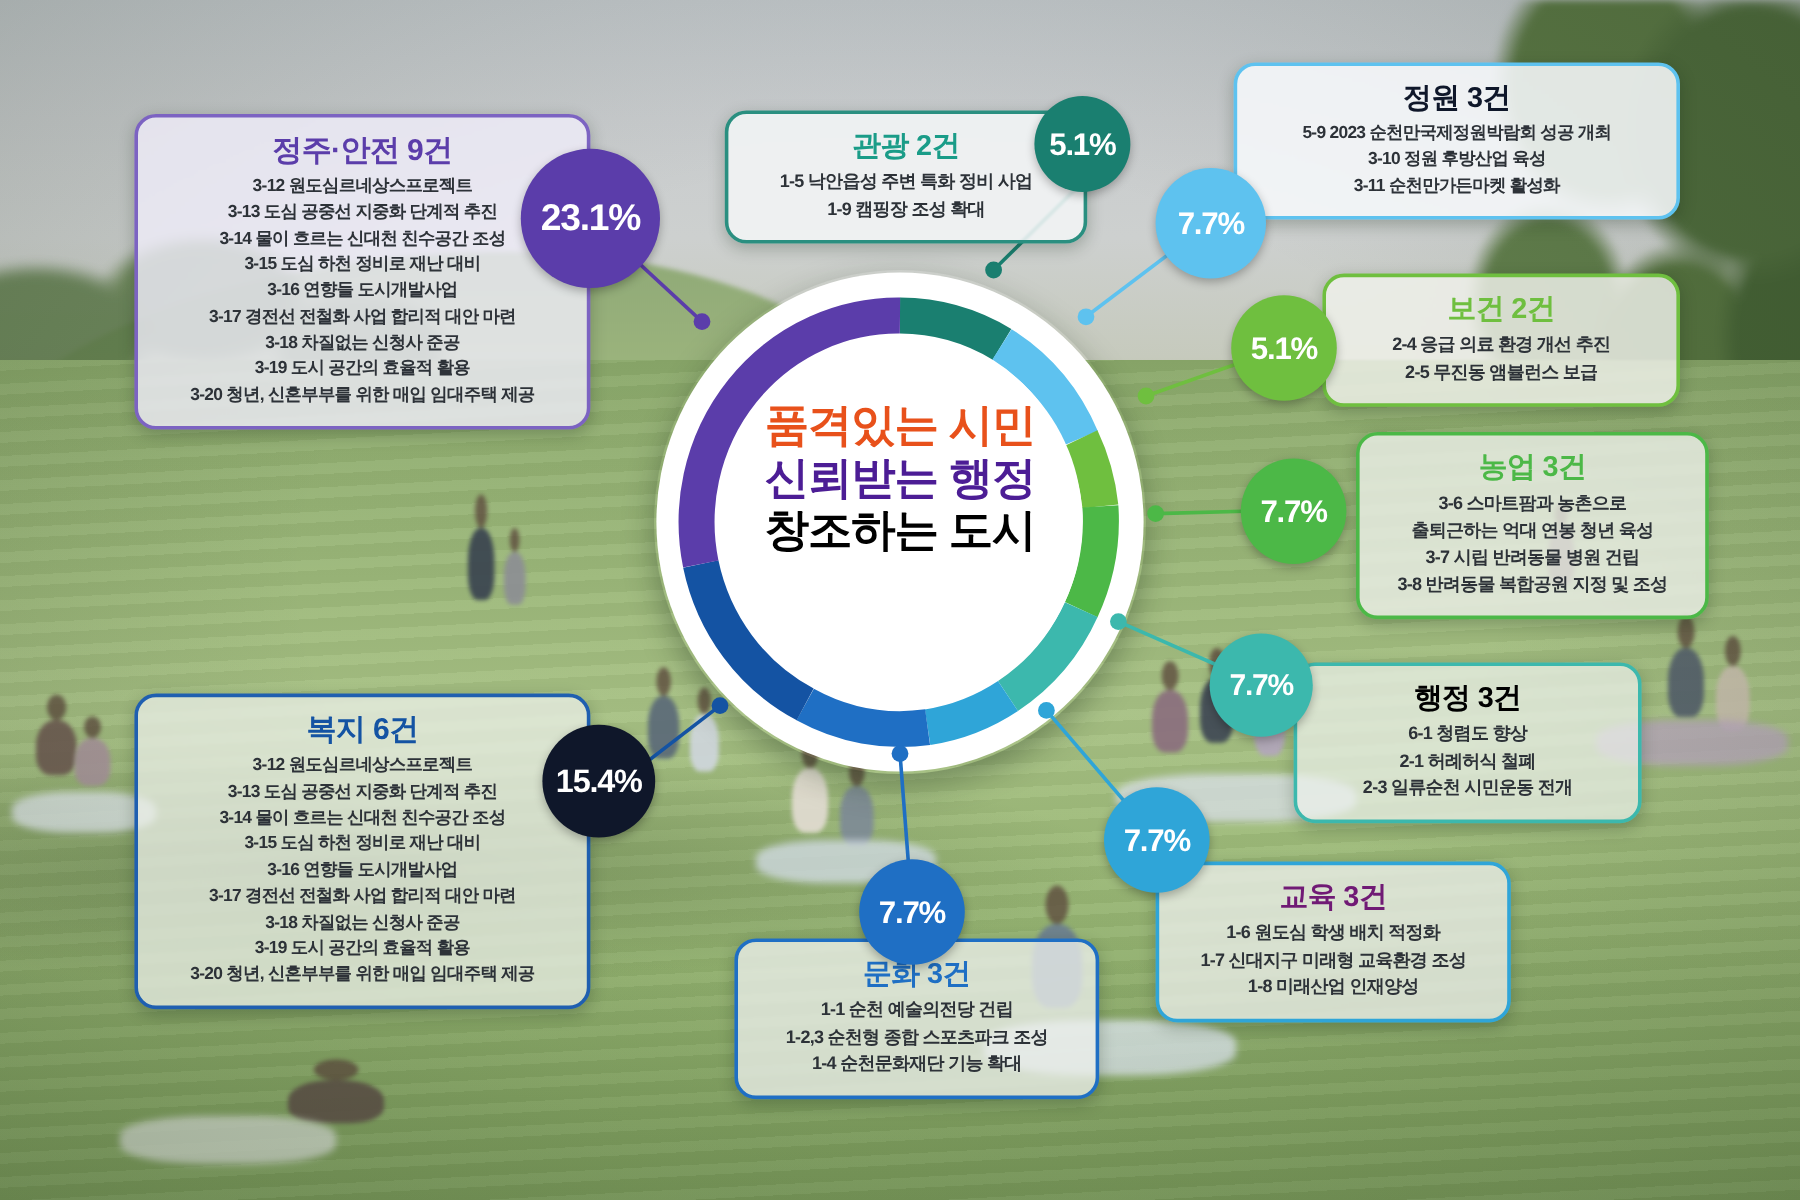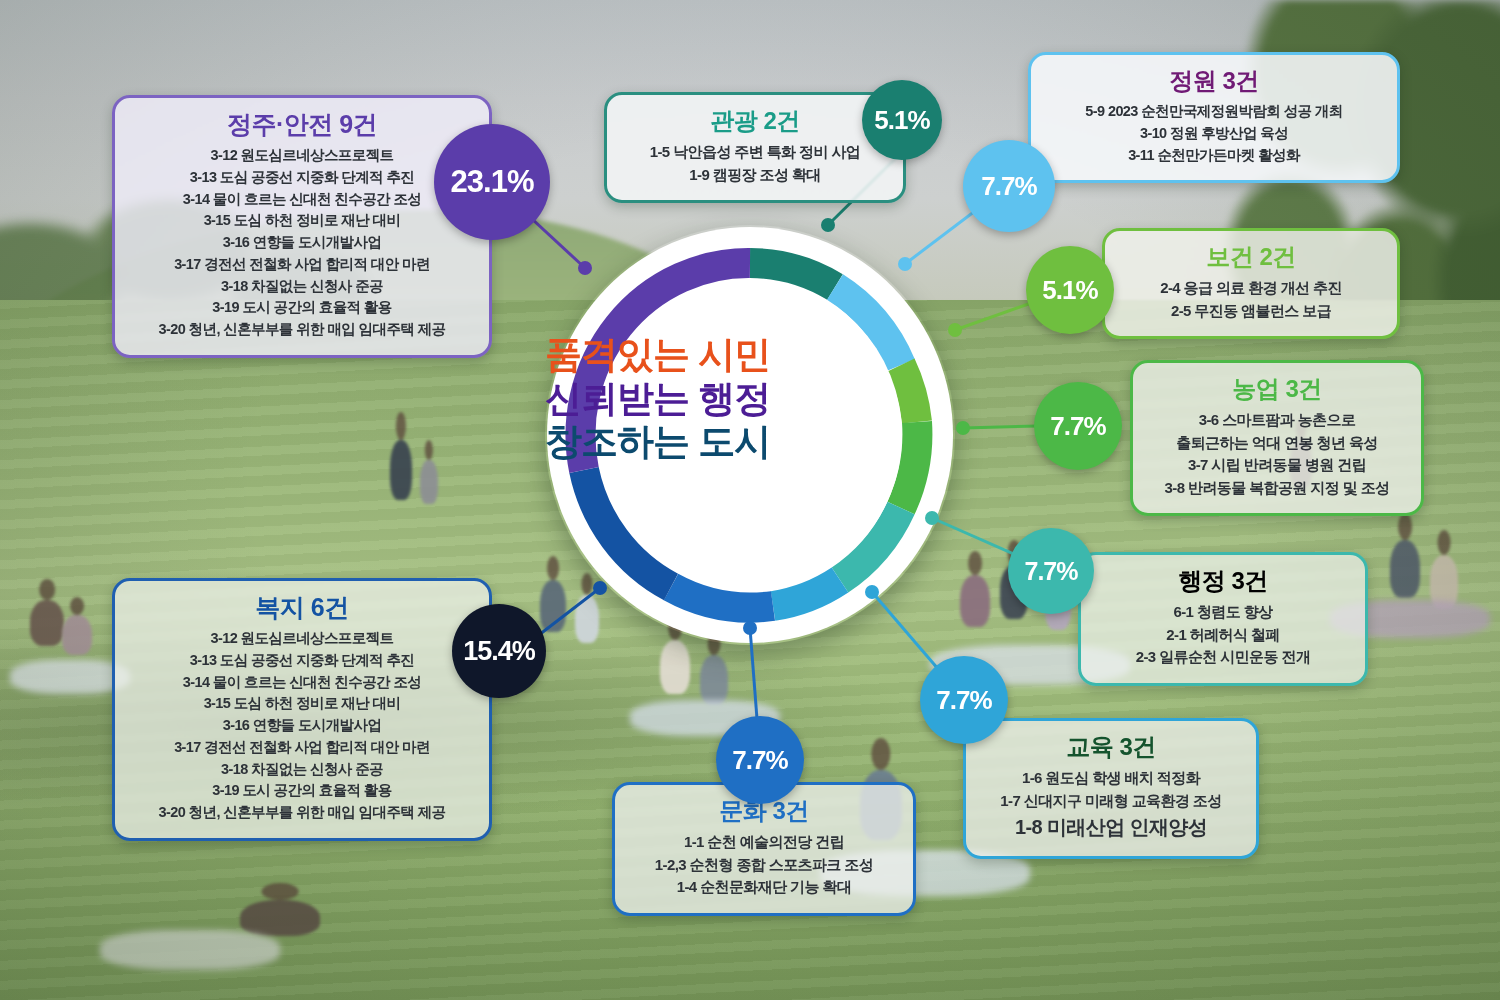--- a/index.html
+++ b/index.html
@@ -90,26 +90,26 @@
     position: absolute; left: 545px; top: 225px; width: 410px; height: 420px;
   }
   #hub .ring-shadow {
     position: absolute; inset: 0; border-radius: 50%;
     box-shadow: 0 10px 26px rgba(20,40,20,.35);
   }
   #hub svg { position: absolute; inset: 0; width: 100%; height: 100%; }
 
   .slogan {
     position: absolute; left: 0; right: 0; top: 108px;
-    text-align: left; line-height: 1.18;
+    text-align: center; line-height: 1.18;
     font-weight: 900; letter-spacing: -1px; font-size: 37px;
   }
   .slogan .l1 { color: #e8511b; }
   .slogan .l2 { color: #4c1d95; }
-  .slogan .l3 { color: #0c4a6e; }
+  .slogan .l3 { color: #000000; }
 
   .logo { position: absolute; left: 0; right: 0; top: 285px; text-align: center; }
   .logo svg { display: inline-block; }
 
   
   .bubble {
     position: absolute; border-radius: 50%;
     display: flex; align-items: center; justify-content: center;
     color: #fff; font-weight: 900; letter-spacing: -1px;
     box-shadow: 0 3px 8px rgba(0,0,0,.28);
@@ -298,21 +298,21 @@
     <div class="li" style="font-size:14.5px;">3-20 청년, 신혼부부를 위한 매입 임대주택 제공</div>
   </div>
 
   <div class="card" style="left:604px; top:92px; width:302px; border-color:#2a8f80; background:rgba(243,245,246,.88);">
     <div class="ttl" style="color:#1a9c88; font-size:24px;">관광 2건</div>
     <div class="li" style="font-size:15px;">1-5 낙안읍성 주변 특화 정비 사업</div>
     <div class="li" style="font-size:15px;">1-9 캠핑장 조성 확대</div>
   </div>
 
   <div class="card" style="left:1028px; top:52px; width:372px; border-color:#5ec2ef; background:rgba(246,248,250,.88);">
-    <div class="ttl" style="color:#701a75; font-size:24px;">정원 3건</div>
+    <div class="ttl" style="color:#0f172a; font-size:24px;">정원 3건</div>
     <div class="li" style="font-size:14.5px;">5-9 2023 순천만국제정원박람회 성공 개최</div>
     <div class="li" style="font-size:14.5px;">3-10 정원 후방산업 육성</div>
     <div class="li" style="font-size:14.5px;">3-11 순천만가든마켓 활성화</div>
   </div>
 
   <div class="card" style="left:1102px; top:228px; width:298px; border-color:#6fbf3f; background:rgba(240,241,236,.82);">
     <div class="ttl" style="color:#6fbf3f; font-size:24px;">보건 2건</div>
     <div class="li" style="font-size:15px;">2-4 응급 의료 환경 개선 추진</div>
     <div class="li" style="font-size:15px;">2-5 무진동 앰뷸런스 보급</div>
   </div>
@@ -326,24 +326,24 @@
   </div>
 
   <div class="card" style="left:1078px; top:552px; width:290px; border-color:#3cb8ad; background:rgba(238,242,238,.70);">
     <div class="ttl" style="color:#000000; font-size:24px;">행정 3건</div>
     <div class="li" style="font-size:15px;">6-1 청렴도 향상</div>
     <div class="li" style="font-size:15px;">2-1 허례허식 철폐</div>
     <div class="li" style="font-size:15px;">2-3 일류순천 시민운동 전개</div>
   </div>
 
   <div class="card" style="left:963px; top:718px; width:296px; border-color:#2fa5d8; background:rgba(240,242,240,.74);">
-    <div class="ttl" style="color:#14532d; font-size:24px;">교육 3건</div>
+    <div class="ttl" style="color:#701a75; font-size:24px;">교육 3건</div>
     <div class="li" style="font-size:15px;">1-6 원도심 학생 배치 적정화</div>
     <div class="li" style="font-size:15px;">1-7 신대지구 미래형 교육환경 조성</div>
-    <div class="li" style="font-size:20px;">1-8 미래산업 인재양성</div>
+    <div class="li" style="font-size:15px;">1-8 미래산업 인재양성</div>
   </div>
 
   <div class="card" style="left:612px; top:782px; width:304px; border-color:#1f6fc4; background:rgba(238,241,238,.76);">
     <div class="ttl" style="color:#1f6fc4; font-size:24px;">문화 3건</div>
     <div class="li" style="font-size:15px;">1-1 순천 예술의전당 건립</div>
     <div class="li" style="font-size:15px;">1-2,3 순천형 종합 스포츠파크 조성</div>
     <div class="li" style="font-size:15px;">1-4 순천문화재단 기능 확대</div>
   </div>
 
 </div>

